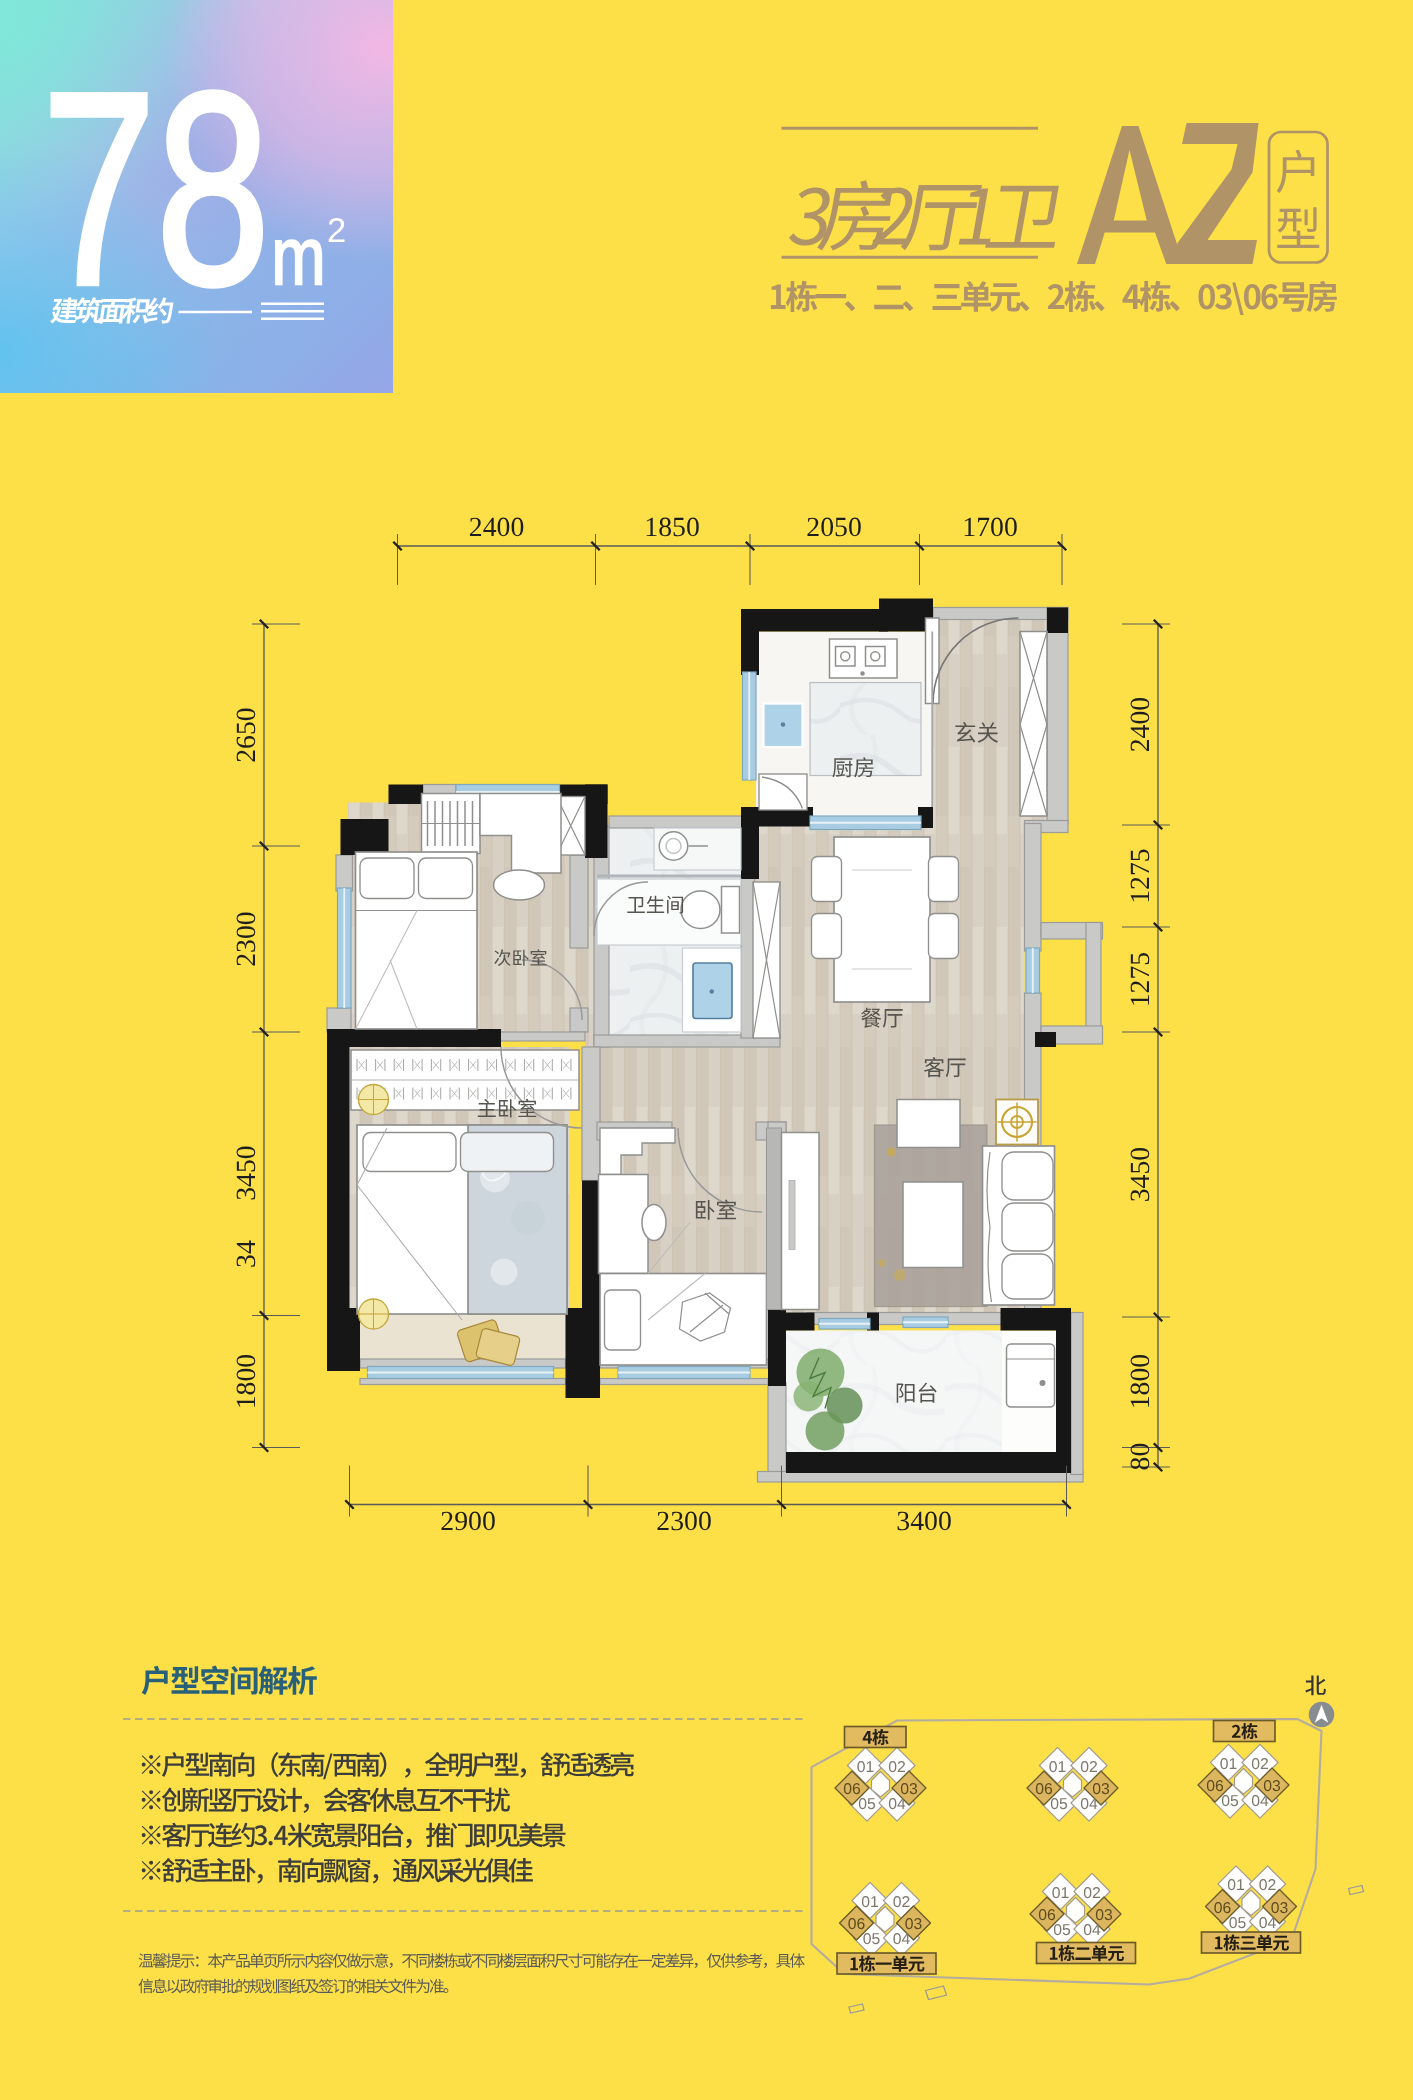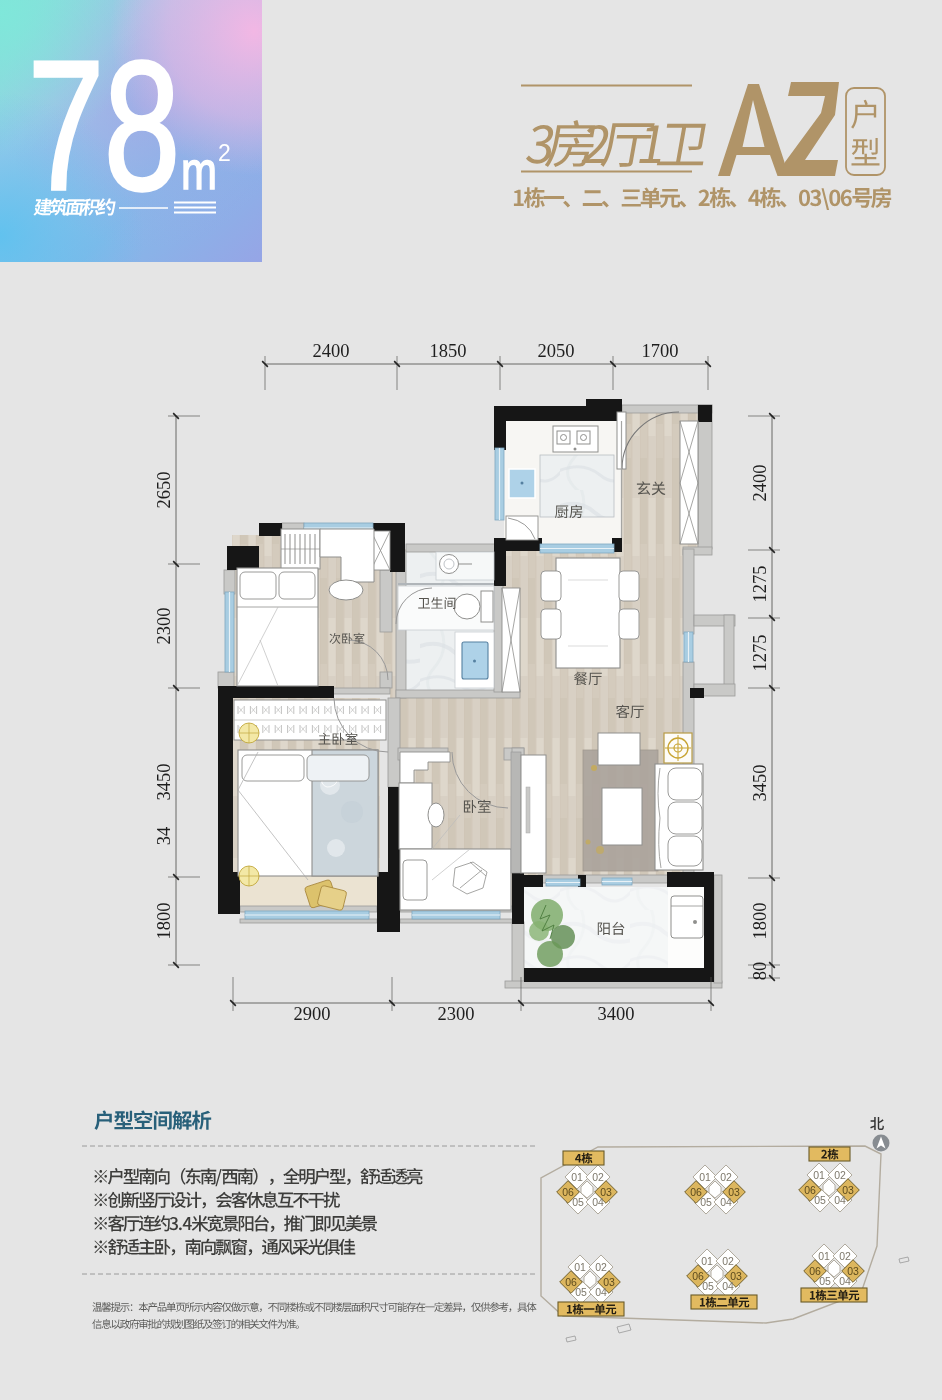--- a/index.html
+++ b/index.html
@@ -1,15 +1,15 @@
 <!DOCTYPE html>
 <html><head><meta charset="utf-8">
 <style>
 html,body{margin:0;padding:0;background:#fff;}
-#page{position:relative;width:942px;height:1400px;background:#e5e5e5;overflow:hidden;}
+#page{position:relative;width:942px;height:1400px;background:#fde047;overflow:hidden;}
 </style></head>
 <body>
 <div id="page">
 <svg width="942" height="1400" viewBox="0 0 942 1400">
 <defs>
 <linearGradient id="hg" x1="0" y1="0" x2="1" y2="1">
  <stop offset="0" stop-color="#85dcd6"></stop>
           <stop offset="0.3" stop-color="#9ec9e9"></stop>
  <stop offset="0.65" stop-color="#84b9e9"></stop>
           <stop offset="1" stop-color="#96a5e6"></stop>

